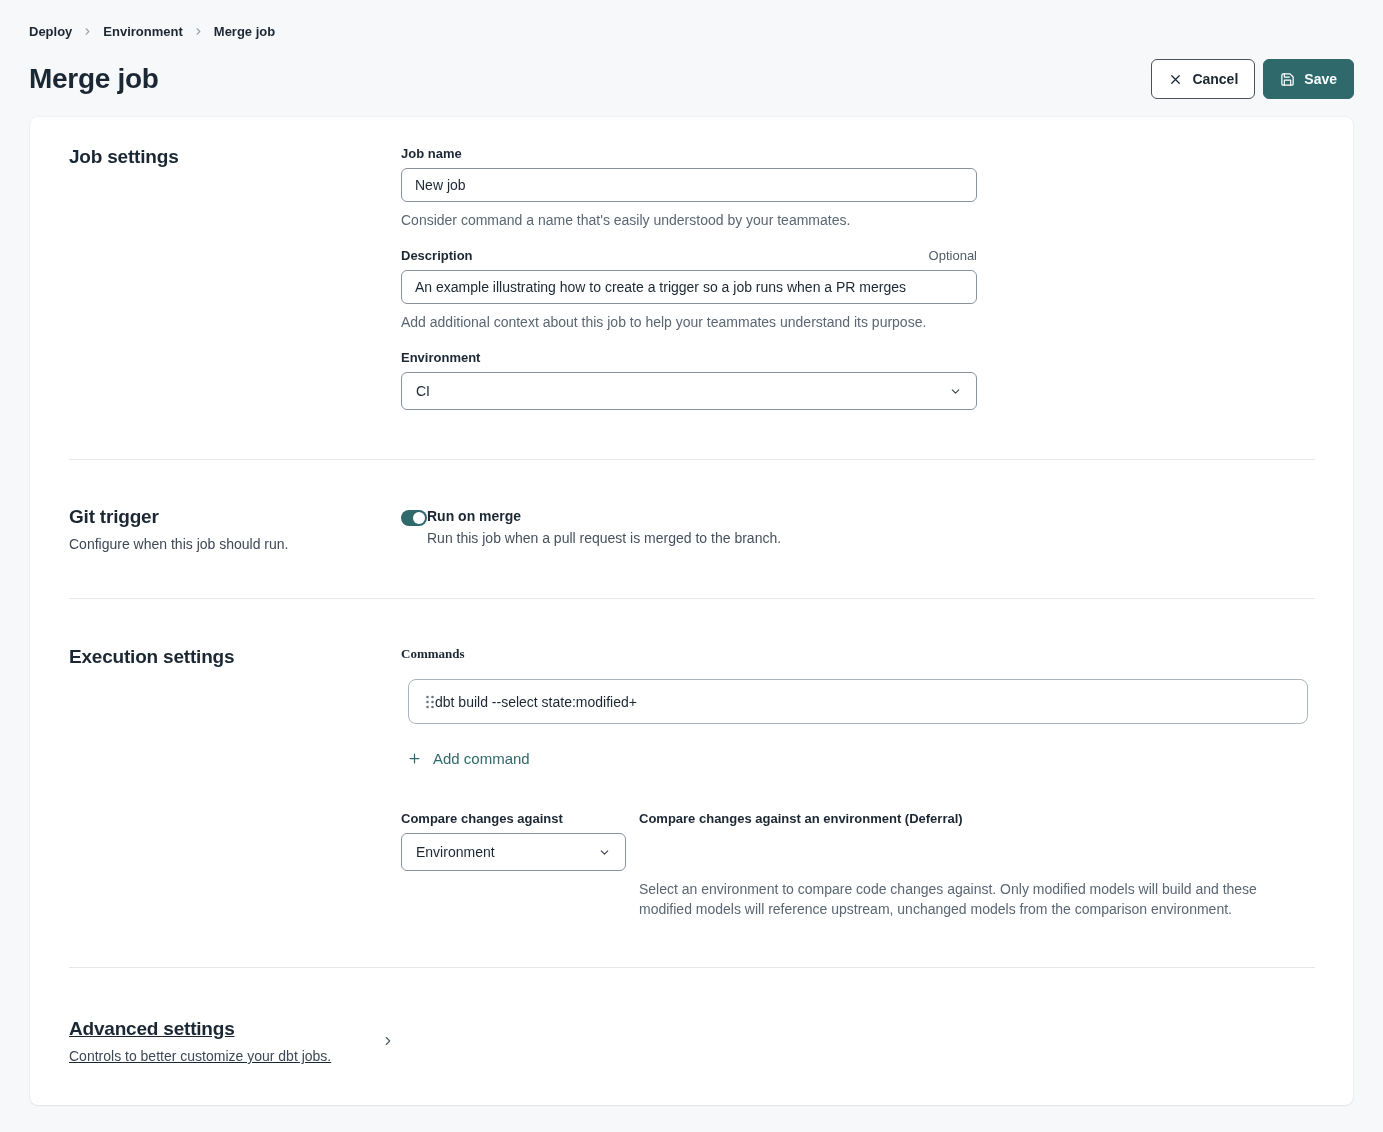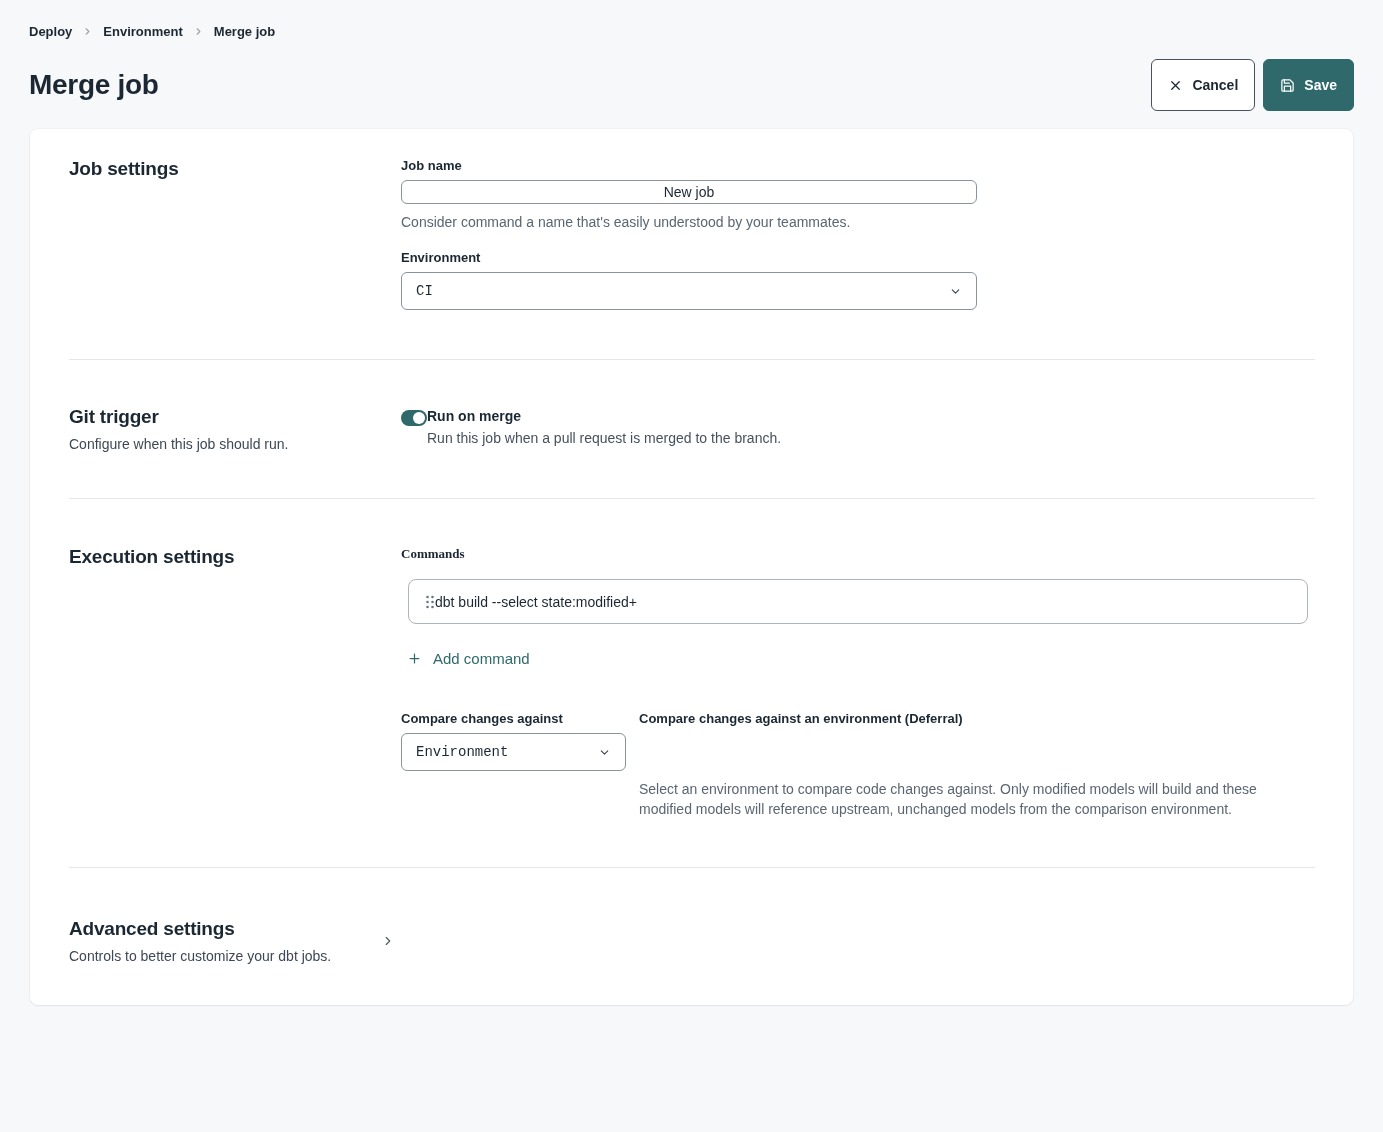--- a/index.html
+++ b/index.html
@@ -11,21 +11,21 @@
     overflow: hidden;
   }
   .topbar { padding: 24px 29px 0 29px; }
   .breadcrumb { display:flex; align-items:center; gap:10px; font-size:13px; font-weight:600; color: var(--text-dark, #1b2733); }
   .breadcrumb .crumb { cursor:pointer; }
   .breadcrumb .sep { color:#9aa3ab; display:flex; align-items:center; }
   .breadcrumb .current { font-weight:700; }
   .title-row { display:flex; align-items:center; justify-content:space-between; margin-top:20px; padding-right:-1px; }
   .page-title { font-size:28px; font-weight:700; letter-spacing:-0.3px; }
   .actions { display:flex; gap:8px; }
-  .btn { display:inline-flex; align-items:center; gap:9px; height:52px; padding:0 16px; border-radius:6px; font-size:14px; font-weight:600; cursor:pointer; font-family:inherit; }
+  .btn { display:inline-flex; align-items:center; gap:9px; height:40px; padding:0 16px; border-radius:6px; font-size:14px; font-weight:600; cursor:pointer; font-family:inherit; }
   .btn-secondary { background:#fff; border:1px solid #49525c; color: var(--text-dark, #1b2733); }
   .btn-primary { background: var(--accent-teal, #2f696b); border:1px solid var(--accent-teal, #2f696b); color:#fff; }
   .btn svg { display:block; }
 
   .card { margin:18px 30px 26px 30px; width:1323px; background: var(--card-bg, #fff); border-radius:8px; box-shadow:0 1px 2px rgba(16,24,40,.06), 0 0 0 1px rgba(16,24,40,.03); }
   .section { display:flex; padding:0 38px 0 39px; }
   .section .left-col { width:332px; flex:0 0 332px; }
   .divider { height:1px; background: var(--divider, #e5e7e9); margin:0 38px 0 39px; }
   h2.section-heading { font-size:19px; font-weight:700; letter-spacing:-0.2px; }
   .section-subtext { font-size:14px; color:#3d4856; margin-top:8px; }
@@ -34,44 +34,44 @@
   .sec-git { padding-top:46px; padding-bottom:46px; }
   .sec-exec { padding-top:47px; padding-bottom:48px; }
   .sec-adv { padding-top:50px; padding-bottom:41px; }
 
   .form-col { width:576px; }
   .field { margin-bottom:18px; }
   .field:last-child { margin-bottom:0; }
   .label-row { display:flex; justify-content:space-between; align-items:baseline; margin-bottom:7px; }
   .field-label { font-size:13px; font-weight:700; color: var(--text-dark, #1b2733); }
   .optional-tag { font-size:13px; color:#525c66; font-weight:400; }
-  .text-input { width:100%; height:24px; border:1px solid var(--border-input, #8a939c); border-radius:6px; padding:0 13px; font-size:14px; color: var(--text-dark, #1b2733); font-family:inherit; background:#fff;text-align:center; }
+  .text-input { width:100%; height:34px; border:1px solid var(--border-input, #8a939c); border-radius:6px; padding:0 13px; font-size:14px; color: var(--text-dark, #1b2733); font-family:inherit; background:#fff; }
   .helper { font-size:14px; color: var(--text-muted, #5a6672); margin-top:8px; line-height:20px; }
-  .select { display:flex; align-items:center; justify-content:space-between; height:38px; border:1px solid var(--border-input, #8a939c); border-radius:6px; padding:0 14px; font-size:14px; background:#fff; cursor:pointer;font-family:Liberation Mono, monospace; }
+  .select { display:flex; align-items:center; justify-content:space-between; height:38px; border:1px solid var(--border-input, #8a939c); border-radius:6px; padding:0 14px; font-size:14px; background:#fff; cursor:pointer; }
   .select .chev { color:#39434d; display:flex; }
 
   .toggle-row { display:flex; align-items:flex-start; padding-top:2px; }
   .toggle { width:26px; height:16px; border-radius:9px; background: var(--accent-teal, #2f696b); position:relative; flex:0 0 26px; margin-top:2px; cursor:pointer; }
   .toggle .knob { position:absolute; right:2px; top:2px; width:12px; height:12px; border-radius:50%; background:#fff; }
   .toggle-label { font-size:14px; font-weight:700; }
   .toggle-desc { font-size:14px; color:#46515d; margin-top:6px; }
 
   .commands-label { font-size:13px; font-weight:700; margin-bottom:17px;font-family:Liberation Serif, serif; }
   .command-box { margin-left:7px; width:900px; height:45px; border:1px solid #adb4bb; border-radius:8px; display:flex; align-items:center; padding:0 16px; background:#fff; }
   .drag-handle { color:#6b7681; display:flex; cursor:grab; }
   .command-text { font-size:14px; color: var(--text-dark, #1b2733); }
   .add-command { display:inline-flex; align-items:center; gap:11px; margin-top:26px; margin-left:6px; color: var(--accent-teal, #2f696b); font-size:15px; cursor:pointer; }
   .add-command svg { display:block; }
   .compare-row { display:flex; gap:13px; margin-top:41px; }
   .compare-left { width:225px; flex:0 0 225px; }
   .compare-right { width:676px; }
   .deferral-helper { margin-left:238px; width:645px; }
 
   .adv-wrap { display:flex; }
-  .adv-text { width:312px; }
+  .adv-text { width:312px;text-decoration:underline; }
   .adv-chevron { color:#525c66; margin-top:16px; cursor:pointer; display:flex; }
 </style>
 </head>
 <body>
 
 <div class="topbar">
   <div class="breadcrumb">
     <span class="crumb">Deploy</span>
     <span class="sep">
       <svg width="11" height="11" viewBox="0 0 24 24" fill="none" stroke="currentColor" stroke-width="2.4" stroke-linecap="round" stroke-linejoin="round">
@@ -121,20 +121,28 @@
     <div class="form-col">
       <div class="field">
         <div class="label-row">
           <label class="field-label">Job name</label>
         </div>
         <input class="text-input" type="text" value="New job" style="">
         <div class="helper">Consider command a name that's easily understood by your teammates.</div>
       </div>
       <div class="field">
         <div class="label-row">
+          <label class="field-label">Description</label>
+          <span class="optional-tag">Optional</span>
+        </div>
+        <input class="text-input" type="text" value="An example illustrating how to create a trigger so a job runs when a PR merges" style="">
+        <div class="helper">Add additional context about this job to help your teammates understand its purpose.</div>
+      </div>
+      <div class="field">
+        <div class="label-row">
           <label class="field-label">Environment</label>
         </div>
         <div class="select">
           <span>CI</span>
           <span class="chev">
             <svg width="13" height="13" viewBox="0 0 24 24" fill="none" stroke="currentColor" stroke-width="2" stroke-linecap="round" stroke-linejoin="round">
                 <path d="m6 9 6 6 6-6"></path>
               </svg>
           </span>
         </div>

